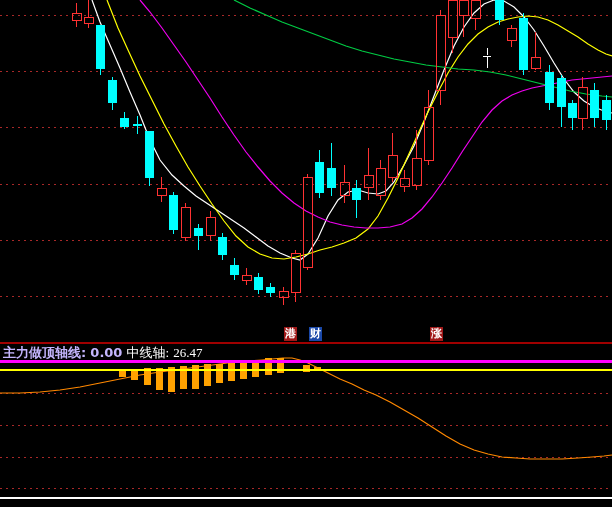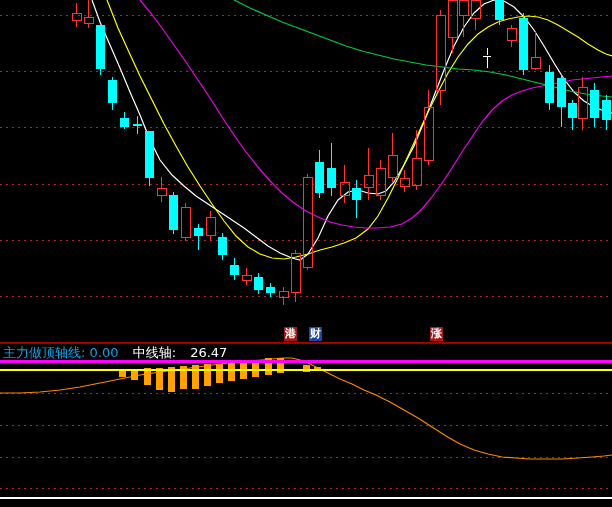--- a/index.html
+++ b/index.html
@@ -2,22 +2,22 @@
 <html><head>
 <meta charset="utf-8">
 <style>
   html,body{margin:0;padding:0;background:#000;}
   #screen{position:relative;width:612px;height:507px;background:#000;overflow:hidden;
           font-family:"DejaVu Sans",sans-serif;}
   #chart-svg{position:absolute;left:0;top:0;}
   .flag{position:absolute;top:327px;width:13px;height:14px;line-height:14px;
         text-align:center;font-size:11px;color:#fff;font-weight:bold;}
   #panel-header{position:absolute;left:3px;top:344px;font-size:13px;white-space:nowrap;}
-  #panel-header .cy{color:#0ea5e9;}
-  #panel-header .wh{color:#ffffff;margin-left:10px;}
+  #panel-header .cy{color:#c4b5fd;font-weight:bold;}
+  #panel-header .wh{color:#ffffff;font-family:Liberation Serif, serif;}
 </style>
 </head>
 <body>
 
 <div id="screen">
 
   <svg id="chart-svg" width="612" height="507">
       <line x1="0" y1="15" x2="612" y2="15" stroke="#a82828" stroke-width="1" stroke-dasharray="2 4" shape-rendering="crispEdges"></line>
       <line x1="0" y1="71" x2="612" y2="71" stroke="#a82828" stroke-width="1" stroke-dasharray="2 4" shape-rendering="crispEdges"></line>
       <line x1="0" y1="127" x2="612" y2="127" stroke="#a82828" stroke-width="1" stroke-dasharray="2 4" shape-rendering="crispEdges"></line>

